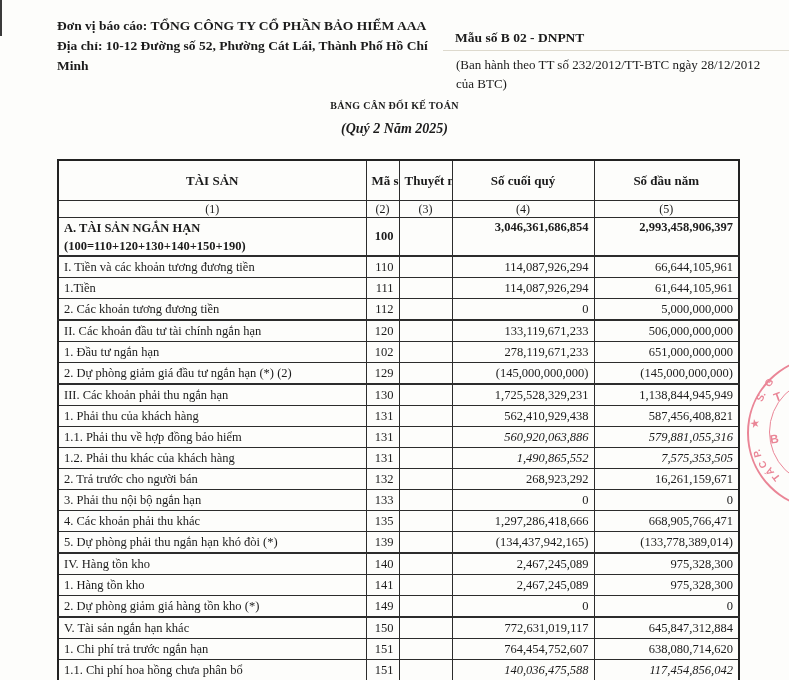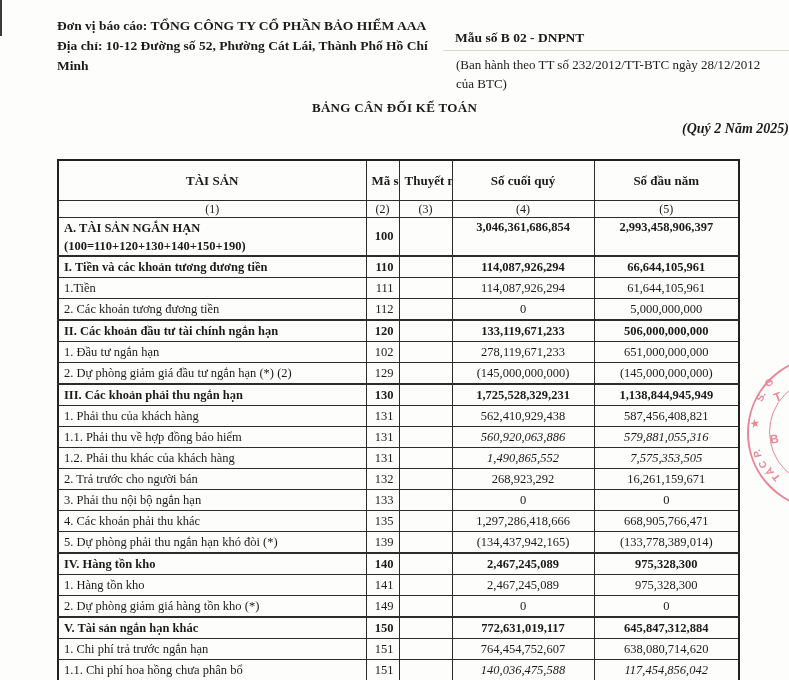--- a/index.html
+++ b/index.html
@@ -8,41 +8,41 @@
     background:#fdfdfb; color:#1b1b1b;
     font-family:"Liberation Serif","DejaVu Serif",serif;
   }
   .scan-edge{position:absolute; left:0; top:0; width:2px; height:36px; background:#3a3a3a;}
   .company-block{position:absolute; left:57px; top:16px; width:395px; font-weight:bold; font-size:13.5px; line-height:20px;}
   .company-block p{margin:0;}
   .form-block{position:absolute; left:455px; top:28px; width:325px; font-size:13px; line-height:19px;}
   .form-no{font-weight:bold; font-size:13.5px; margin:0 0 8px 0;}
   .form-underline{position:absolute; left:443px; top:50px; width:346px; border-top:1px solid #d4cfc2; opacity:.8;}
   .issuance{margin:1px; font-size:13px;}
-  .doc-title{position:absolute; left:0; top:100px; width:789px; text-align:center; font-weight:bold; font-size:13px; letter-spacing:.3px; margin:0;}
-  .doc-period{position:absolute; left:0; top:121px; width:789px; text-align:right; font-weight:bold; font-style:italic; font-size:14px; margin:0;}
+  .doc-title{position:absolute; left:0; top:100px; width:789px; text-align:center; font-weight:bold; font-size:10px; letter-spacing:.3px; margin:0;}
+  .doc-period{position:absolute; left:0; top:121px; width:789px; text-align:center; font-weight:bold; font-style:italic; font-size:14px; margin:0;}
   .unit-note{position:absolute; left:0; top:140px; width:675px; text-align:right; font-style:italic; font-size:13px;}
   table.bs{
     position:absolute; left:57px; top:159px; width:681px;
     border-collapse:collapse; table-layout:fixed; font-size:12.5px;
   }
   table.bs col.c-label{width:308px;}
   table.bs col.c-code{width:33px;}
   table.bs col.c-note{width:53px;}
   table.bs col.c-end{width:142px;}
   table.bs col.c-begin{width:145px;}
   table.bs th, table.bs td{border:1px solid #2c2c2c; padding:0 5px; overflow:hidden; white-space:nowrap;}
   table.bs{border:2px solid #222;}
   th.h{font-weight:bold; font-size:13px; text-align:center; vertical-align:middle; height:39px; line-height:15px; white-space:normal;}
   tr.idx td{height:16px; text-align:center; font-size:12px; padding:0;}
   tr.r td{height:20px; line-height:17px; vertical-align:middle;}
   td.lab{text-align:left;}
   td.code{text-align:right;}
-  td.num{text-align:center;}
-  tr.section td{font-weight:bold; border-top-width:2px;}
+  td.num{text-align:right;}
+  tr.section td{font-weight:normal; border-top-width:2px;}
   tr.section-a td{font-weight:bold;}
   tr.section-a td.lab{white-space:normal; line-height:18px; height:37px;}
   tr.section-a td.num{vertical-align:top; padding-top:1px;}
   tr.sub td.num{font-style:italic;}
   .stamp{position:absolute; width:150px; height:150px; border:2px solid #e8798c; border-radius:50%; left:747px; top:356px; opacity:.9;}
   .stamp-inner{position:absolute; left:20px; top:20px; width:106px; height:106px; border:1.5px solid #e8798c; border-radius:50%;}
   .stamp span{position:absolute; color:#e8798c; font-weight:bold; font-size:10px; font-family:"Liberation Sans",sans-serif;}
 </style>
 </head>
 <body>

